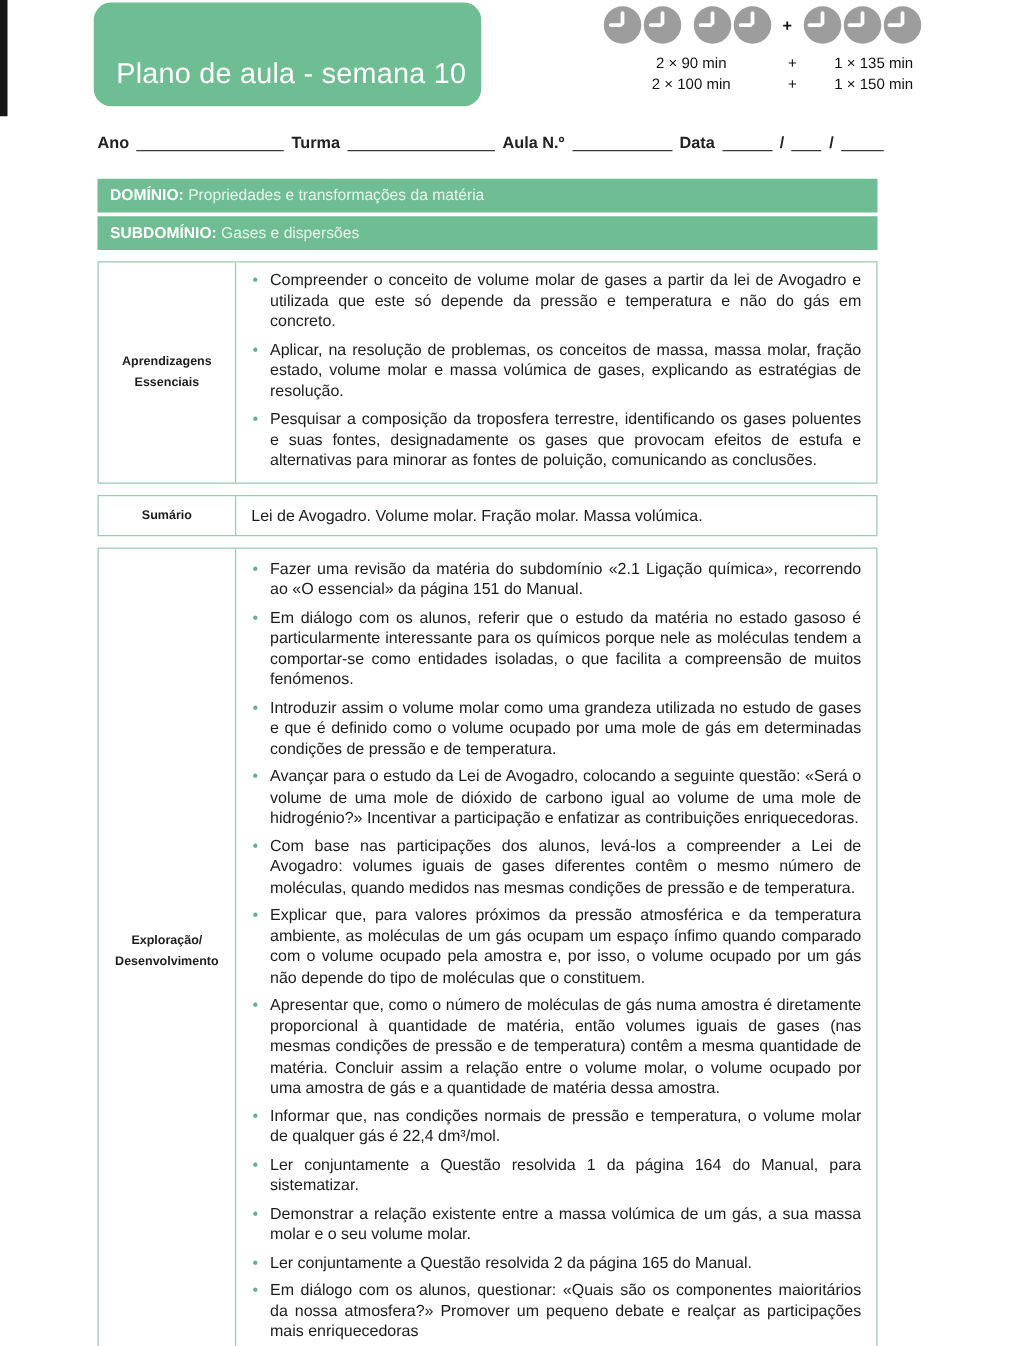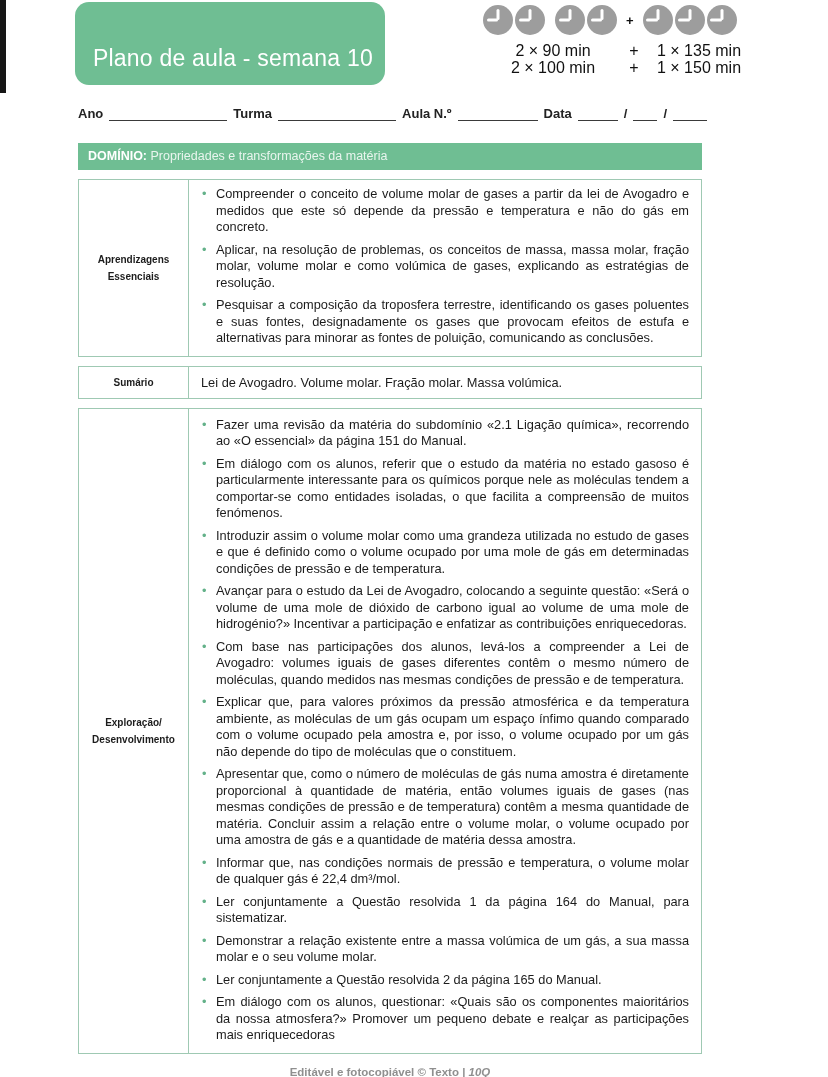--- a/index.html
+++ b/index.html
@@ -26,21 +26,21 @@
     content:""; position:absolute; left:50%; top:13%;
     width:3px; height:38%; background:#fff; transform:translateX(-50%); border-radius:2px;
   }
   .clock::after {
     content:""; position:absolute; top:50%; left:13%;
     height:3px; width:38%; background:#fff; transform:translateY(-50%); border-radius:2px;
   }
   .pair { display:flex; }
   .pair-gap { width:8px; flex:none; }
   .plus-mid { font-weight:700; font-size:13px; color:#111; margin:0 9px 0 7px; }
-  .dur-labels { display:grid; grid-template-columns:140px 22px 108px; font-size:16px; line-height:17px; text-align:center; color:#111; margin-top:6px; }
+  .dur-labels { display:grid; grid-template-columns:140px 22px 108px; font-size:12px; line-height:17px; text-align:center; color:#111; margin-top:6px; }
   .dur-labels span { display:block; }
 
   
   .form-line {
     position:absolute; top:106px; left:78px; width:672px;
     display:flex; align-items:flex-end; font-size:13px; font-weight:700; color:#222;
   }
   .fline { border-bottom:1.4px solid #3a3a3a; height:15px; display:inline-block; margin:0 6px; }
   .fl-grow { flex:1 1 auto; }
   .fl-ano { max-width:118px; } .fl-turma { max-width:118px; } .fl-aula { max-width:80px; }
@@ -131,28 +131,31 @@
     <span class="fline fl-d2"></span>
     <span class="slash">/</span>
     <span class="fline fl-d3"></span>
   </div>
 
   <div class="content">
 
     <div class="banner">
       <b>DOMÍNIO:</b><span> Propriedades e transformações da matéria</span>
     </div>
+    <div class="banner">
+      <b>SUBDOMÍNIO:</b><span> Gases e dispersões</span>
+    </div>
 
     <div class="tbl">
       <div class="tbl-label">Aprendizagens Essenciais</div>
       <div class="tbl-content">
         <ul class="bullets">
 
-        <li><span class="dot">•</span><span class="bullet-text">Compreender o conceito de volume molar de gases a partir da lei de Avogadro e medidos que este só depende da pressão e temperatura e não do gás em concreto.</span></li>
-            <li><span class="dot">•</span><span class="bullet-text">Aplicar, na resolução de problemas, os conceitos de massa, massa molar, fração molar, volume molar e como volúmica de gases, explicando as estratégias de resolução.</span></li>
+        <li><span class="dot">•</span><span class="bullet-text">Compreender o conceito de volume molar de gases a partir da lei de Avogadro e utilizada que este só depende da pressão e temperatura e não do gás em concreto.</span></li>
+            <li><span class="dot">•</span><span class="bullet-text">Aplicar, na resolução de problemas, os conceitos de massa, massa molar, fração estado, volume molar e massa volúmica de gases, explicando as estratégias de resolução.</span></li>
             <li><span class="dot">•</span><span class="bullet-text">Pesquisar a composição da troposfera terrestre, identificando os gases poluentes e suas fontes, designadamente os gases que provocam efeitos de estufa e alternativas para minorar as fontes de poluição, comunicando as conclusões.</span></li>
           </ul>
       </div>
     </div>
 
     <div class="tbl">
       <div class="tbl-label">Sumário</div>
       <div class="tbl-content single">Lei de Avogadro. Volume molar. Fração molar. Massa volúmica.</div>
     </div>
 

